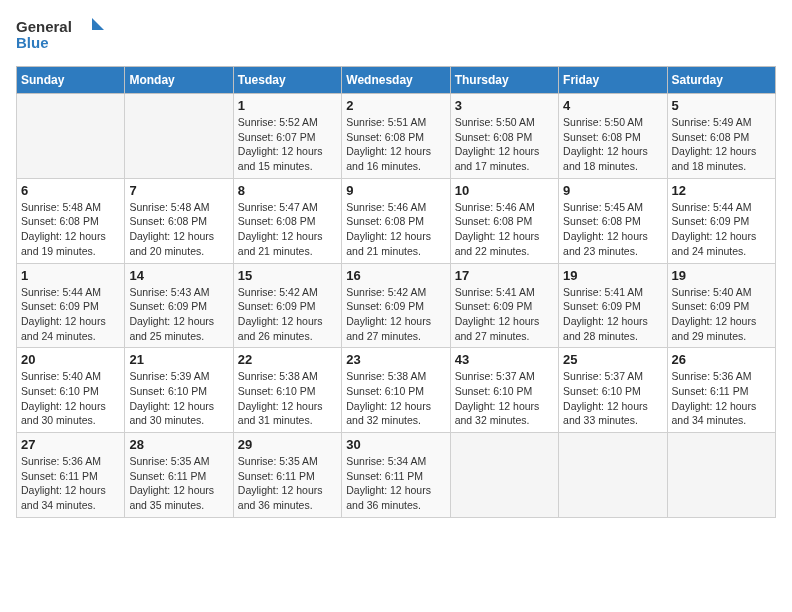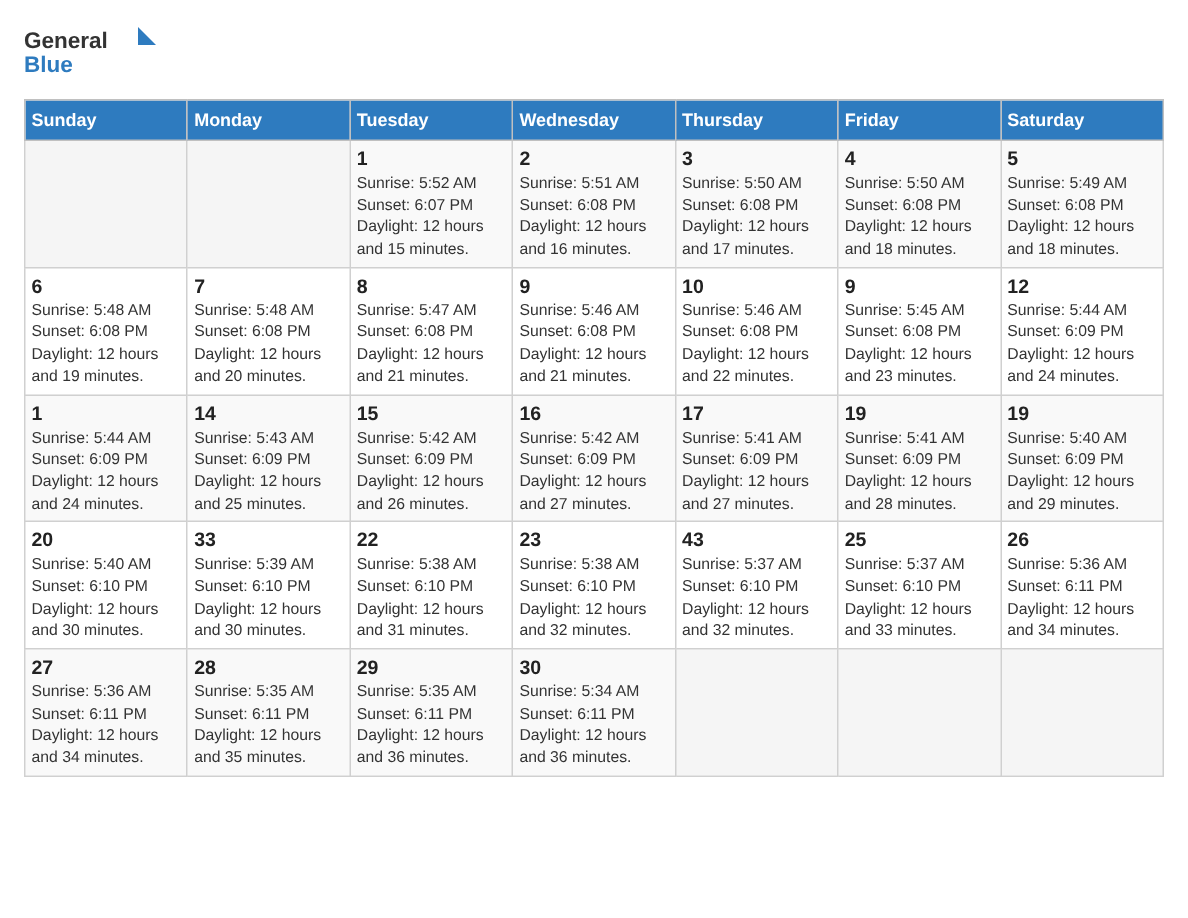--- a/index.html
+++ b/index.html
@@ -187,21 +187,21 @@
           <span class="day-number">19</span>
           <div class="day-info">Sunrise: 5:40 AM<br>Sunset: 6:09 PM<br>Daylight: 12 hours and 29 minutes.</div>
         </td>
       </tr>
       <tr>
         <td>
           <span class="day-number">20</span>
           <div class="day-info">Sunrise: 5:40 AM<br>Sunset: 6:10 PM<br>Daylight: 12 hours and 30 minutes.</div>
         </td>
         <td>
-          <span class="day-number">33</span>
+          <span class="day-number">21</span>
           <div class="day-info">Sunrise: 5:39 AM<br>Sunset: 6:10 PM<br>Daylight: 12 hours and 30 minutes.</div>
         </td>
         <td>
           <span class="day-number">22</span>
           <div class="day-info">Sunrise: 5:38 AM<br>Sunset: 6:10 PM<br>Daylight: 12 hours and 31 minutes.</div>
         </td>
         <td>
           <span class="day-number">23</span>
           <div class="day-info">Sunrise: 5:38 AM<br>Sunset: 6:10 PM<br>Daylight: 12 hours and 32 minutes.</div>
         </td>

